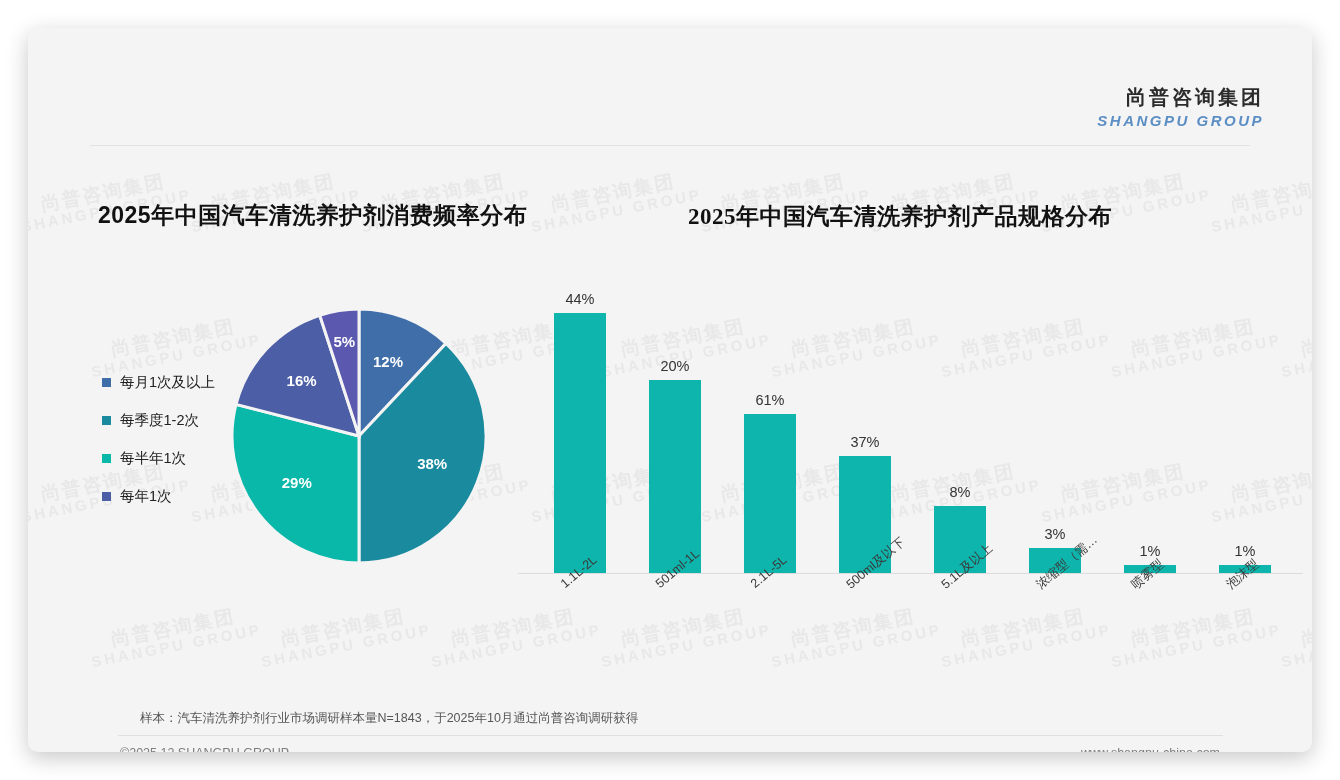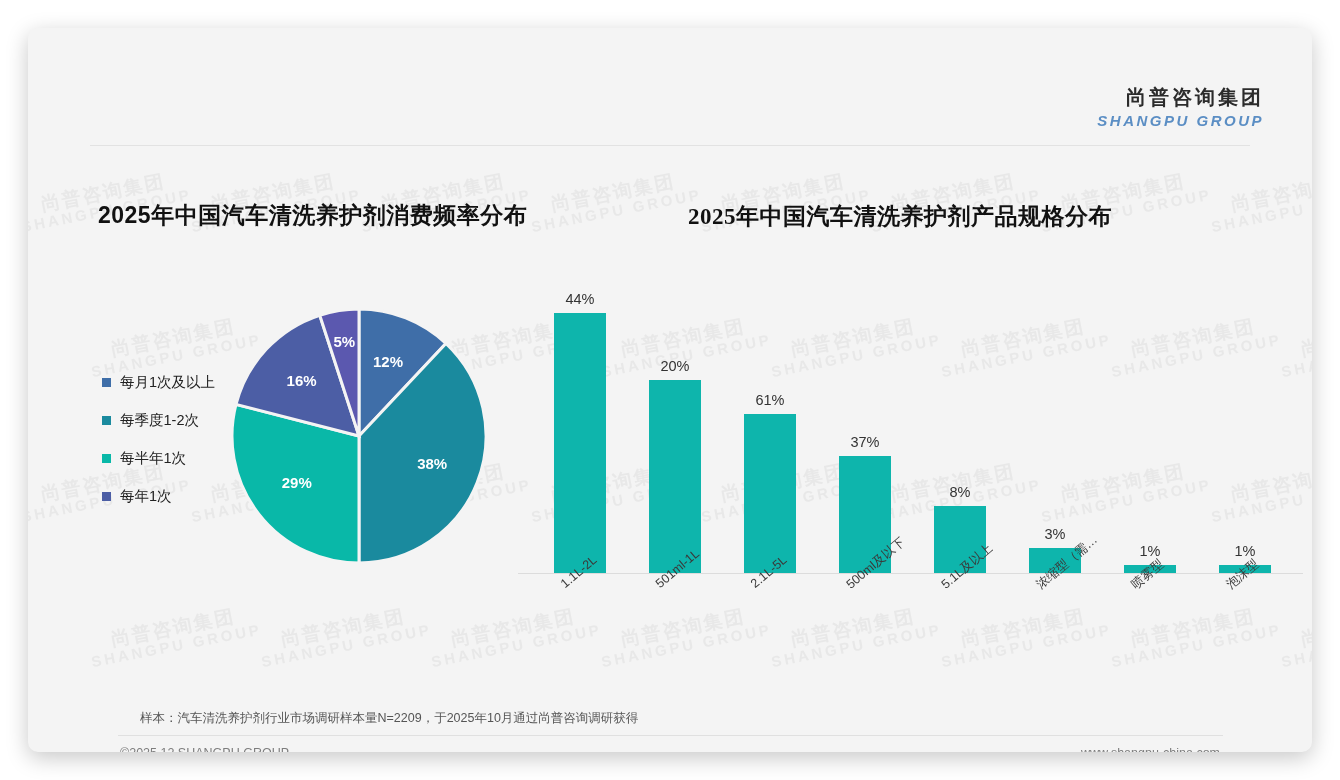--- a/index.html
+++ b/index.html
@@ -317,18 +317,18 @@
   <div class="bar-xlabel" style="left: 50px;">1.1L-2L</div>
       <div class="bar-xlabel" style="left: 145px;">501ml-1L</div>
       <div class="bar-xlabel" style="left: 240px;">2.1L-5L</div>
       <div class="bar-xlabel" style="left: 335px;">500ml及以下</div>
       <div class="bar-xlabel" style="left: 430px;">5.1L及以上</div>
       <div class="bar-xlabel" style="left: 525px;">浓缩型（需…</div>
       <div class="bar-xlabel" style="left: 620px;">喷雾型</div>
       <div class="bar-xlabel" style="left: 715px;">泡沫型</div>
     </div>
 
-  <div id="sample-note">样本：汽车清洗养护剂行业市场调研样本量N=2209，于2025年10月通过尚普咨询调研获得</div>
+  <div id="sample-note">样本：汽车清洗养护剂行业市场调研样本量N=1843，于2025年10月通过尚普咨询调研获得</div>
   <div id="footer-rule"></div>
   <div id="footer-left">©2025.12 SHANGPU GROUP</div>
   <div id="footer-right">www.shangpu-china.com</div>
 
 </div>
 
 </body></html>

